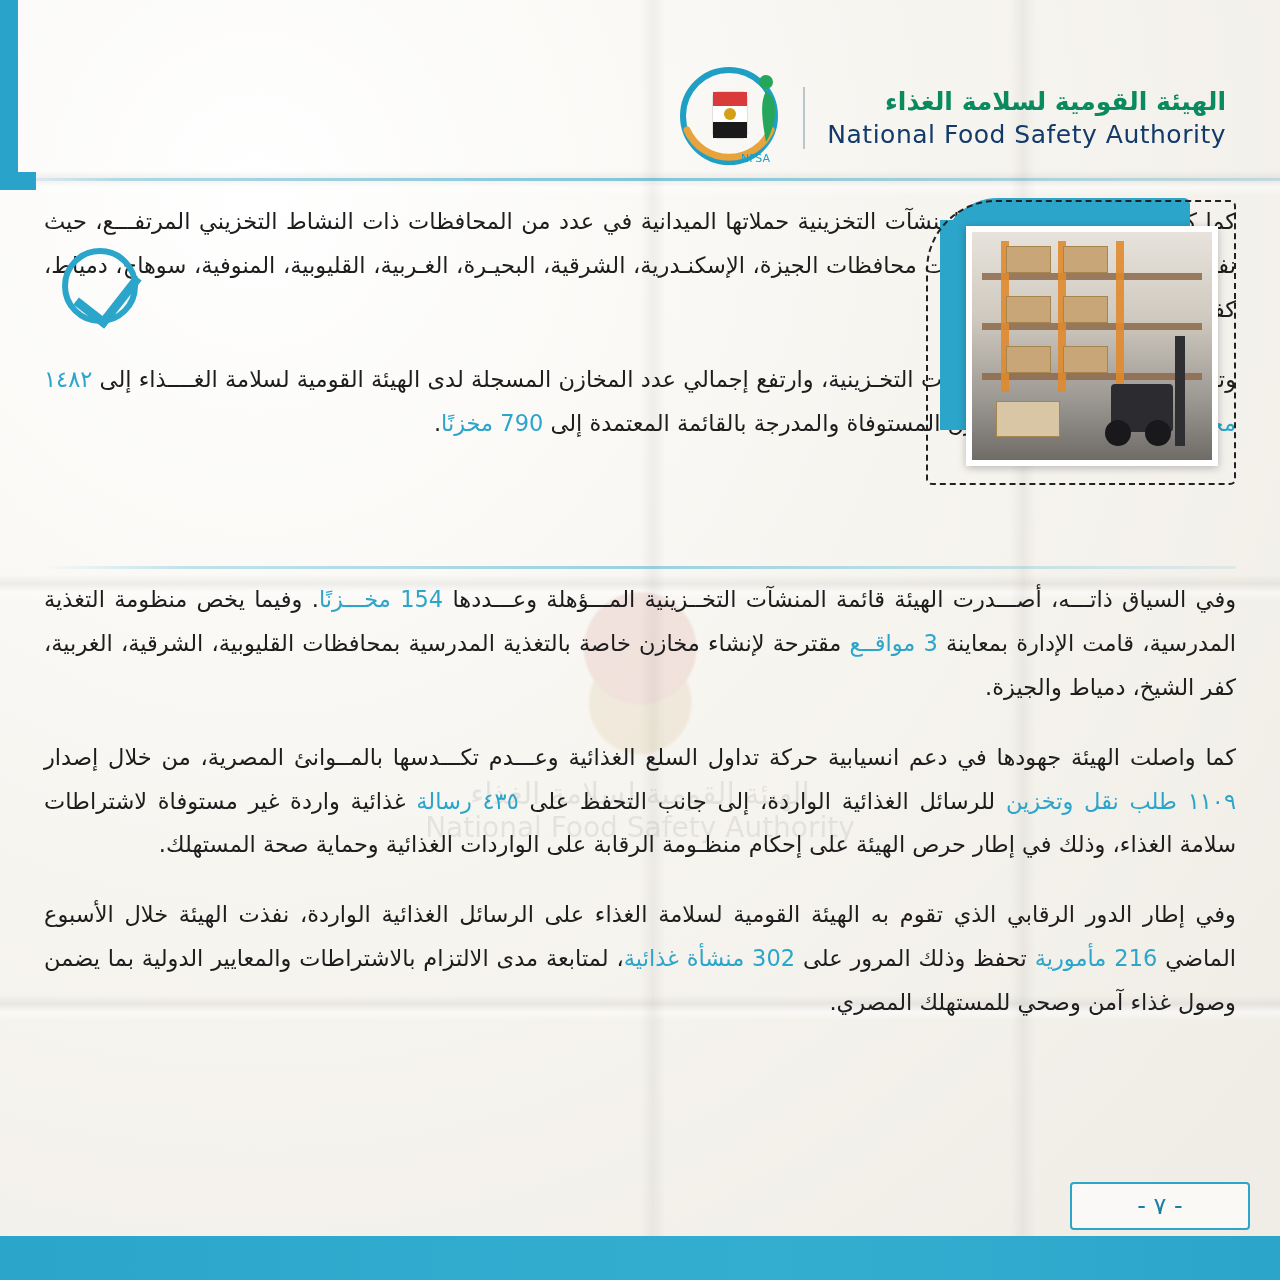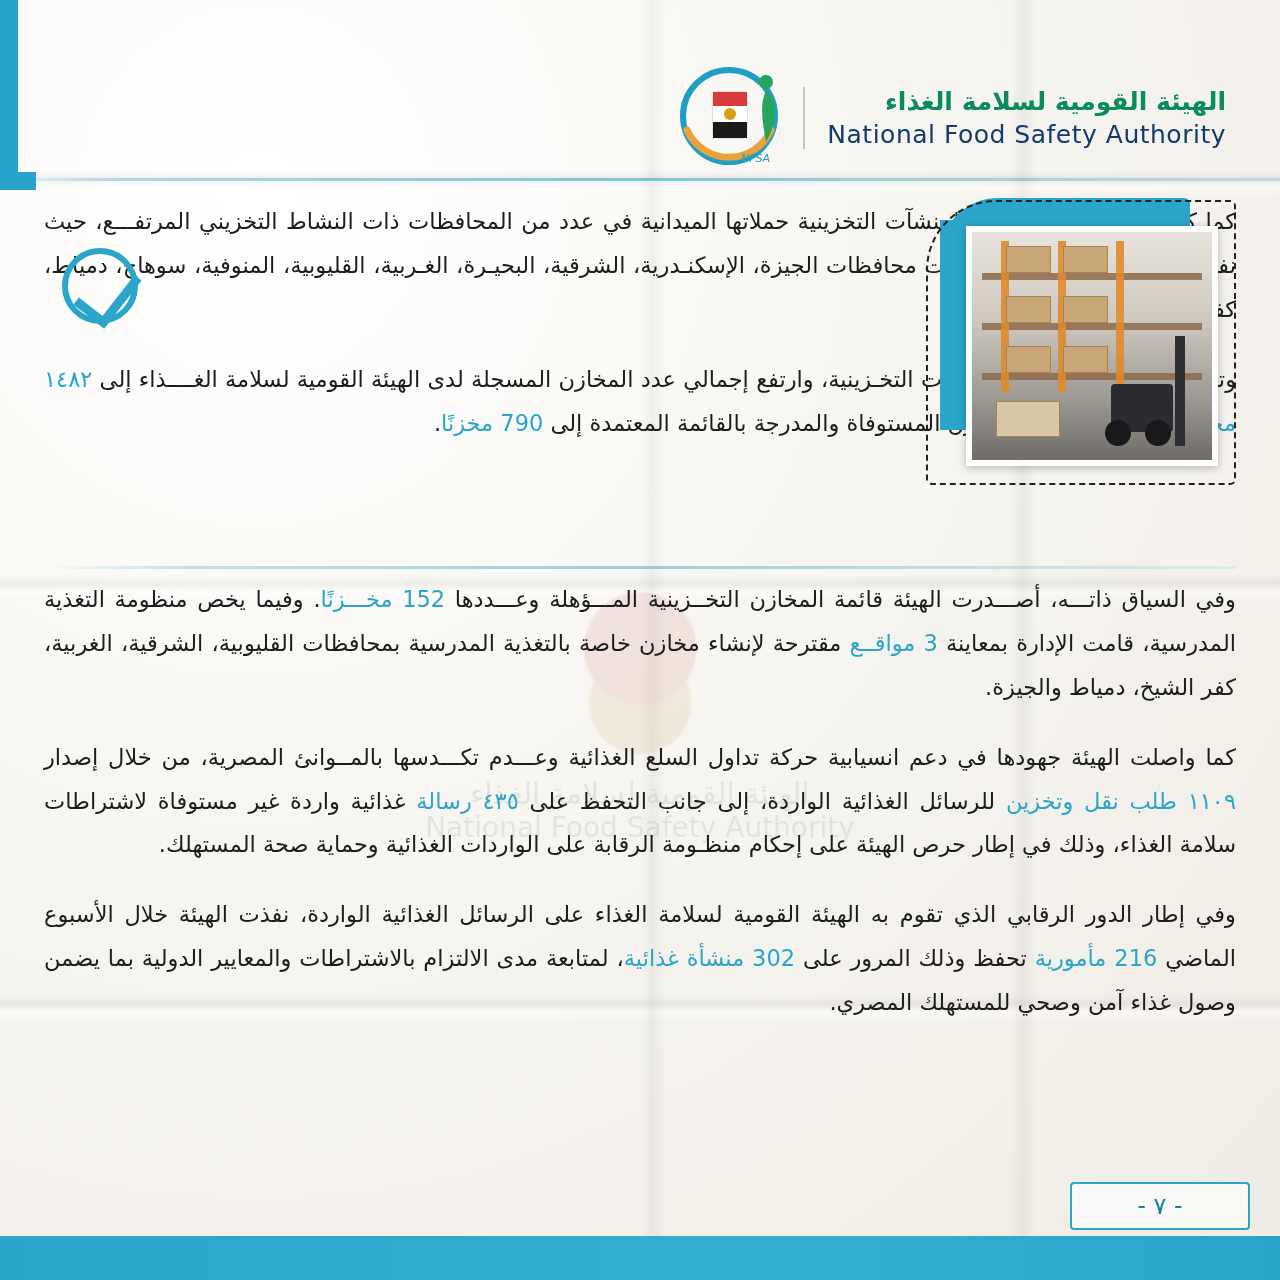--- a/index.html
+++ b/index.html
@@ -85,21 +85,20 @@
     display: flex;
     flex-direction: row-reverse;
     align-items: center;
     gap: 0px;
   }
   .emblem-wrap {
     position: relative;
     width: 130px;
     height: 120px;
     margin-right: 6px;
-    font-style: italic;
   }
   .logo-text {
     text-align: right;
     padding-left: 22px;
     padding-right: 14px;
     border-left: 2px solid #b9c6cc;
   }
   .logo-ar {
     color: #0a8a5f;
     font-size: 25px;
@@ -384,21 +383,21 @@
 
       <p class="para"><span>كما كثَّفت إدارة الرقابة على المنشآت التخزينية حملاتها الميدانية في عدد من المحافظات ذات النشاط التخزيني المرتفـــع، حيث نفــذت </span><span class="hl">٢٩ مأمـورية رقابية</span><span> شملت محافظات الجيزة، الإسكنـدرية، الشرقية، البحيـرة، الغـربية، القليوبية، المنوفية، سوهاج، دمياط، كفـر الشيخ، المنيا والدقهلية.</span></p>
 
       <p class="para para-2"><span>وتابعـت الإدارة تسجيـــل المنشآت التخـزينية، وارتفع إجمالي عدد المخازن المسجلة لدى الهيئة القومية لسلامة الغــــذاء إلى </span><span class="hl">١٤٨٢ مخــــزنًا</span><span>، ووصــل عدد المخازن المستوفاة والمدرجة بالقائمة المعتمدة إلى </span><span class="hl">790 مخزنًا</span><span>.</span></p>
     </div>
 
     <div style="position:relative;height:18px;">
       <div class="divider-rule" style="top:6px;"></div>
     </div>
 
-    <p class="para"><span>وفي السياق ذاتـــه، أصـــدرت الهيئة قائمة المخازن التخــزينية المـــؤهلة وعـــددها </span><span class="hl">152 مخـــزنًا</span><span>. وفيما يخص منظومة التغذية المدرسية، قامت الإدارة بمعاينة </span><span class="hl">3 مواقــع</span><span> مقترحة لإنشاء مخازن خاصة بالتغذية المدرسية بمحافظات القليوبية، الشرقية، الغربية، كفر الشيخ، دمياط والجيزة.</span></p>
+    <p class="para"><span>وفي السياق ذاتـــه، أصـــدرت الهيئة قائمة المنشآت التخــزينية المـــؤهلة وعـــددها </span><span class="hl">154 مخـــزنًا</span><span>. وفيما يخص منظومة التغذية المدرسية، قامت الإدارة بمعاينة </span><span class="hl">3 مواقــع</span><span> مقترحة لإنشاء مخازن خاصة بالتغذية المدرسية بمحافظات القليوبية، الشرقية، الغربية، كفر الشيخ، دمياط والجيزة.</span></p>
 
     <p class="para"><span>كما واصلت الهيئة جهودها في دعم انسيابية حركة تداول السلع الغذائية وعـــدم تكـــدسها بالمــوانئ المصرية، من خلال إصدار </span><span class="hl">١١٠٩ طلب نقل وتخزين</span><span> للرسائل الغذائية الواردة، إلى جانب التحفظ على </span><span class="hl">٤٣٥ رسالة</span><span> غذائية واردة غير مستوفاة لاشتراطات سلامة الغذاء، وذلك في إطار حرص الهيئة على إحكام منظـومة الرقابة على الواردات الغذائية وحماية صحة المستهلك.</span></p>
 
     <p class="para"><span>وفي إطار الدور الرقابي الذي تقوم به الهيئة القومية لسلامة الغذاء على الرسائل الغذائية الواردة، نفذت الهيئة خلال الأسبوع الماضي </span><span class="hl">216 مأمورية</span><span> تحفظ وذلك المرور على </span><span class="hl">302 منشأة غذائية</span><span>، لمتابعة مدى الالتزام بالاشتراطات والمعايير الدولية بما يضمن وصول غذاء آمن وصحي للمستهلك المصري.</span></p>
 
   </div>
 
   <div class="page-num-box">
     <span class="page-num">- ٧ -</span>
   </div>

